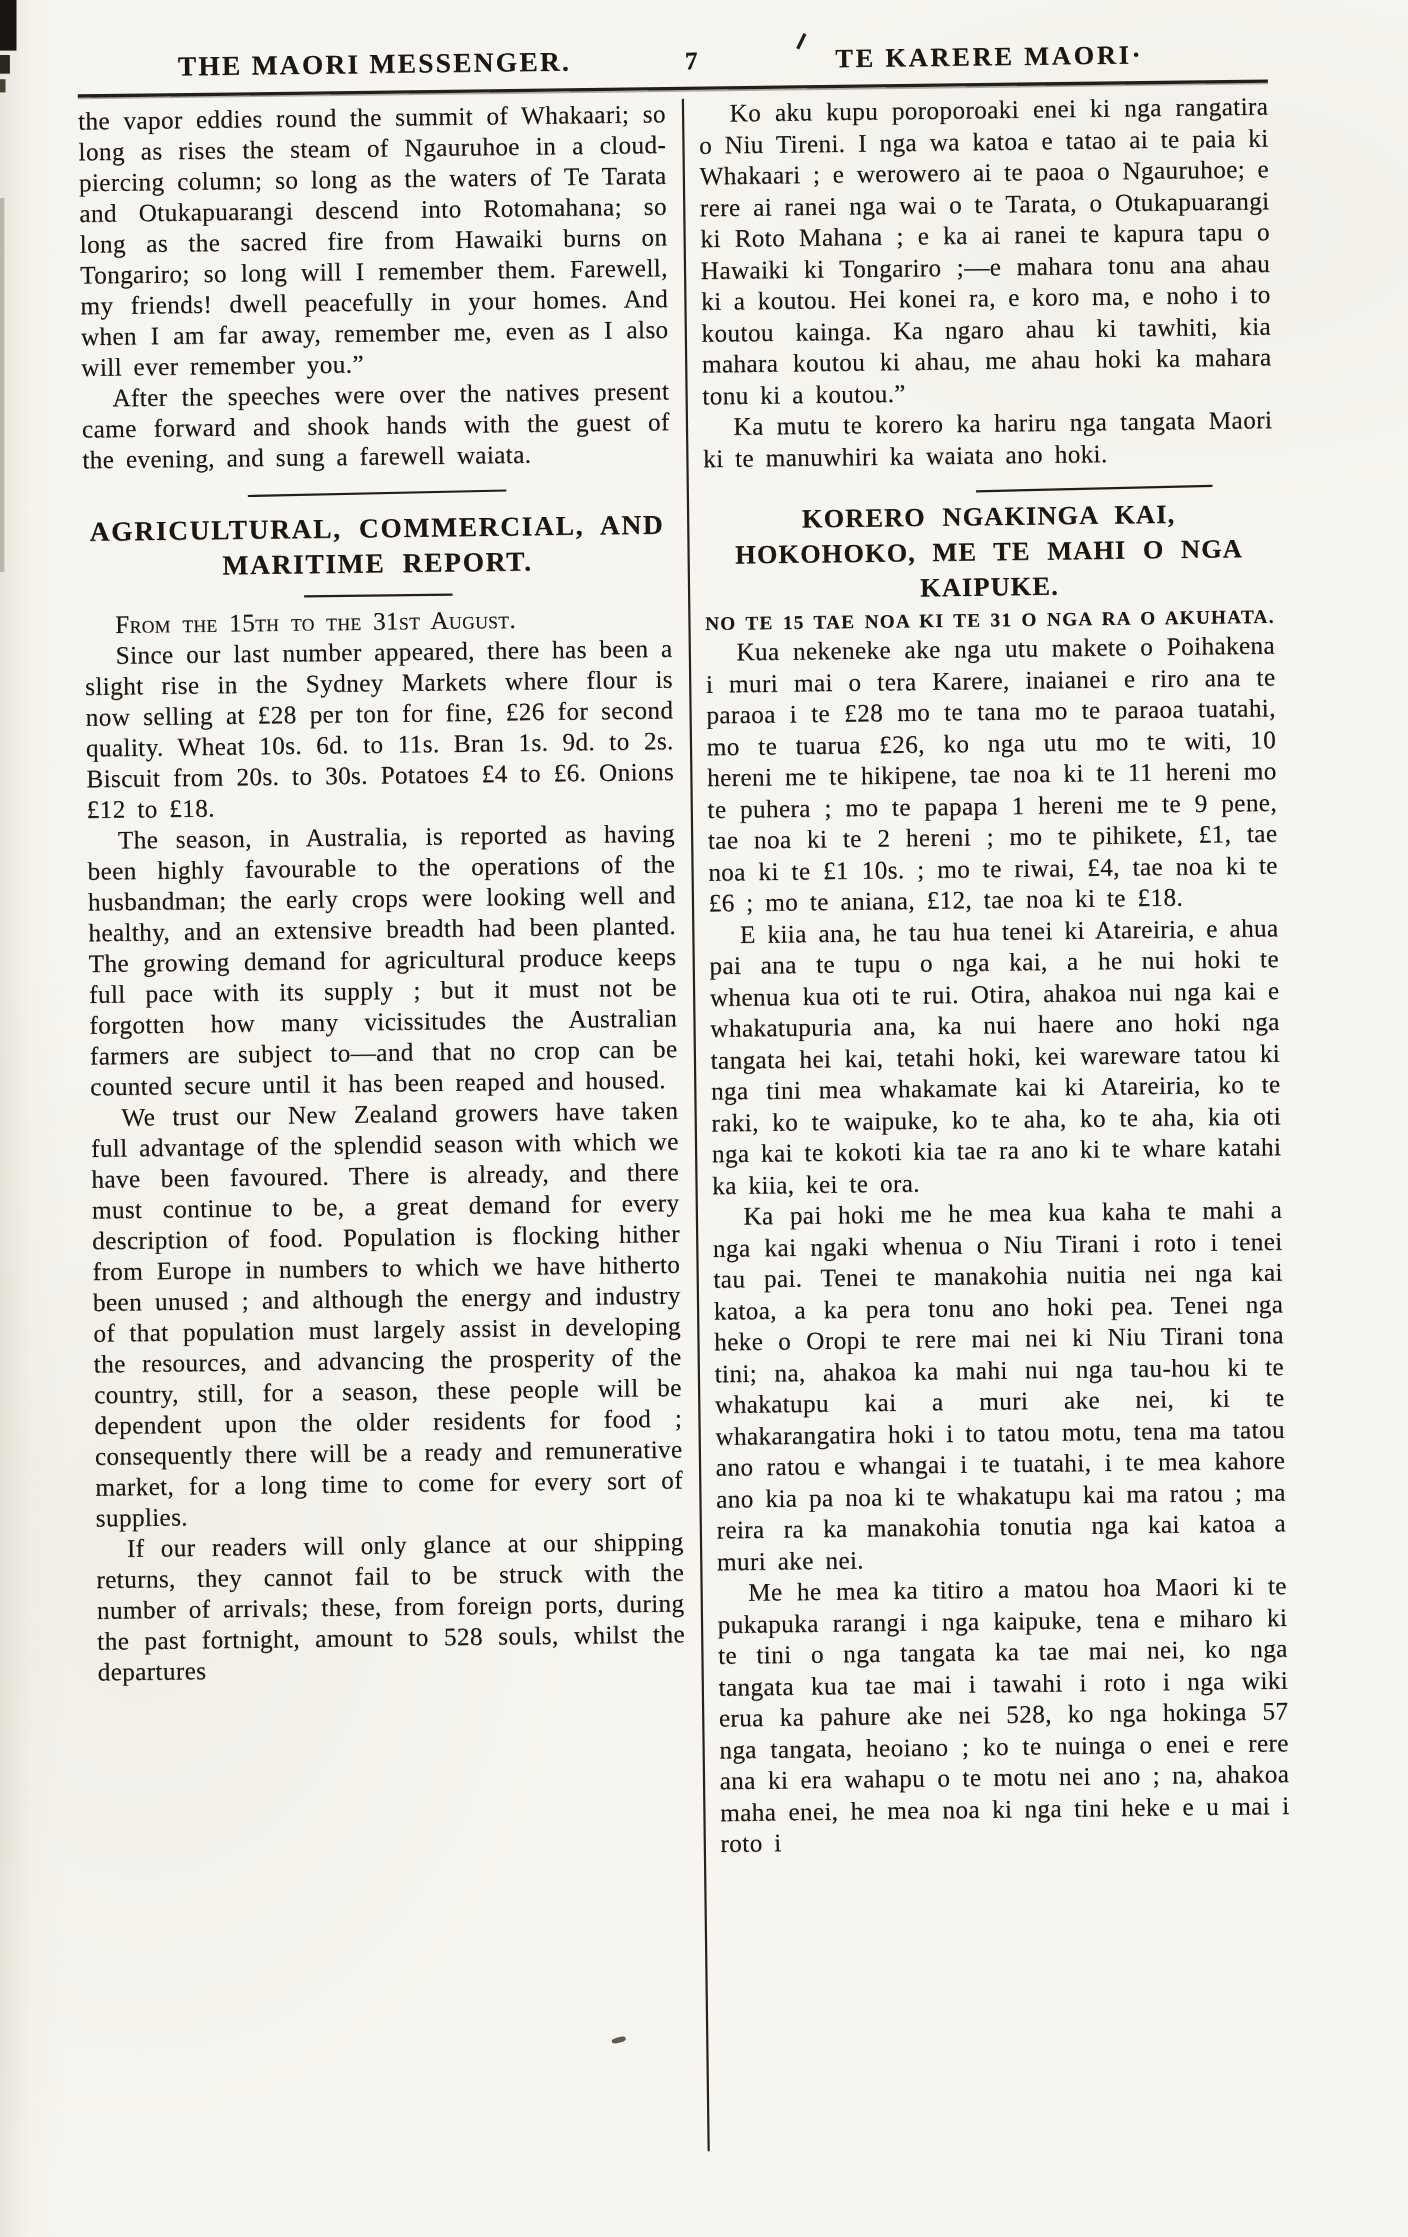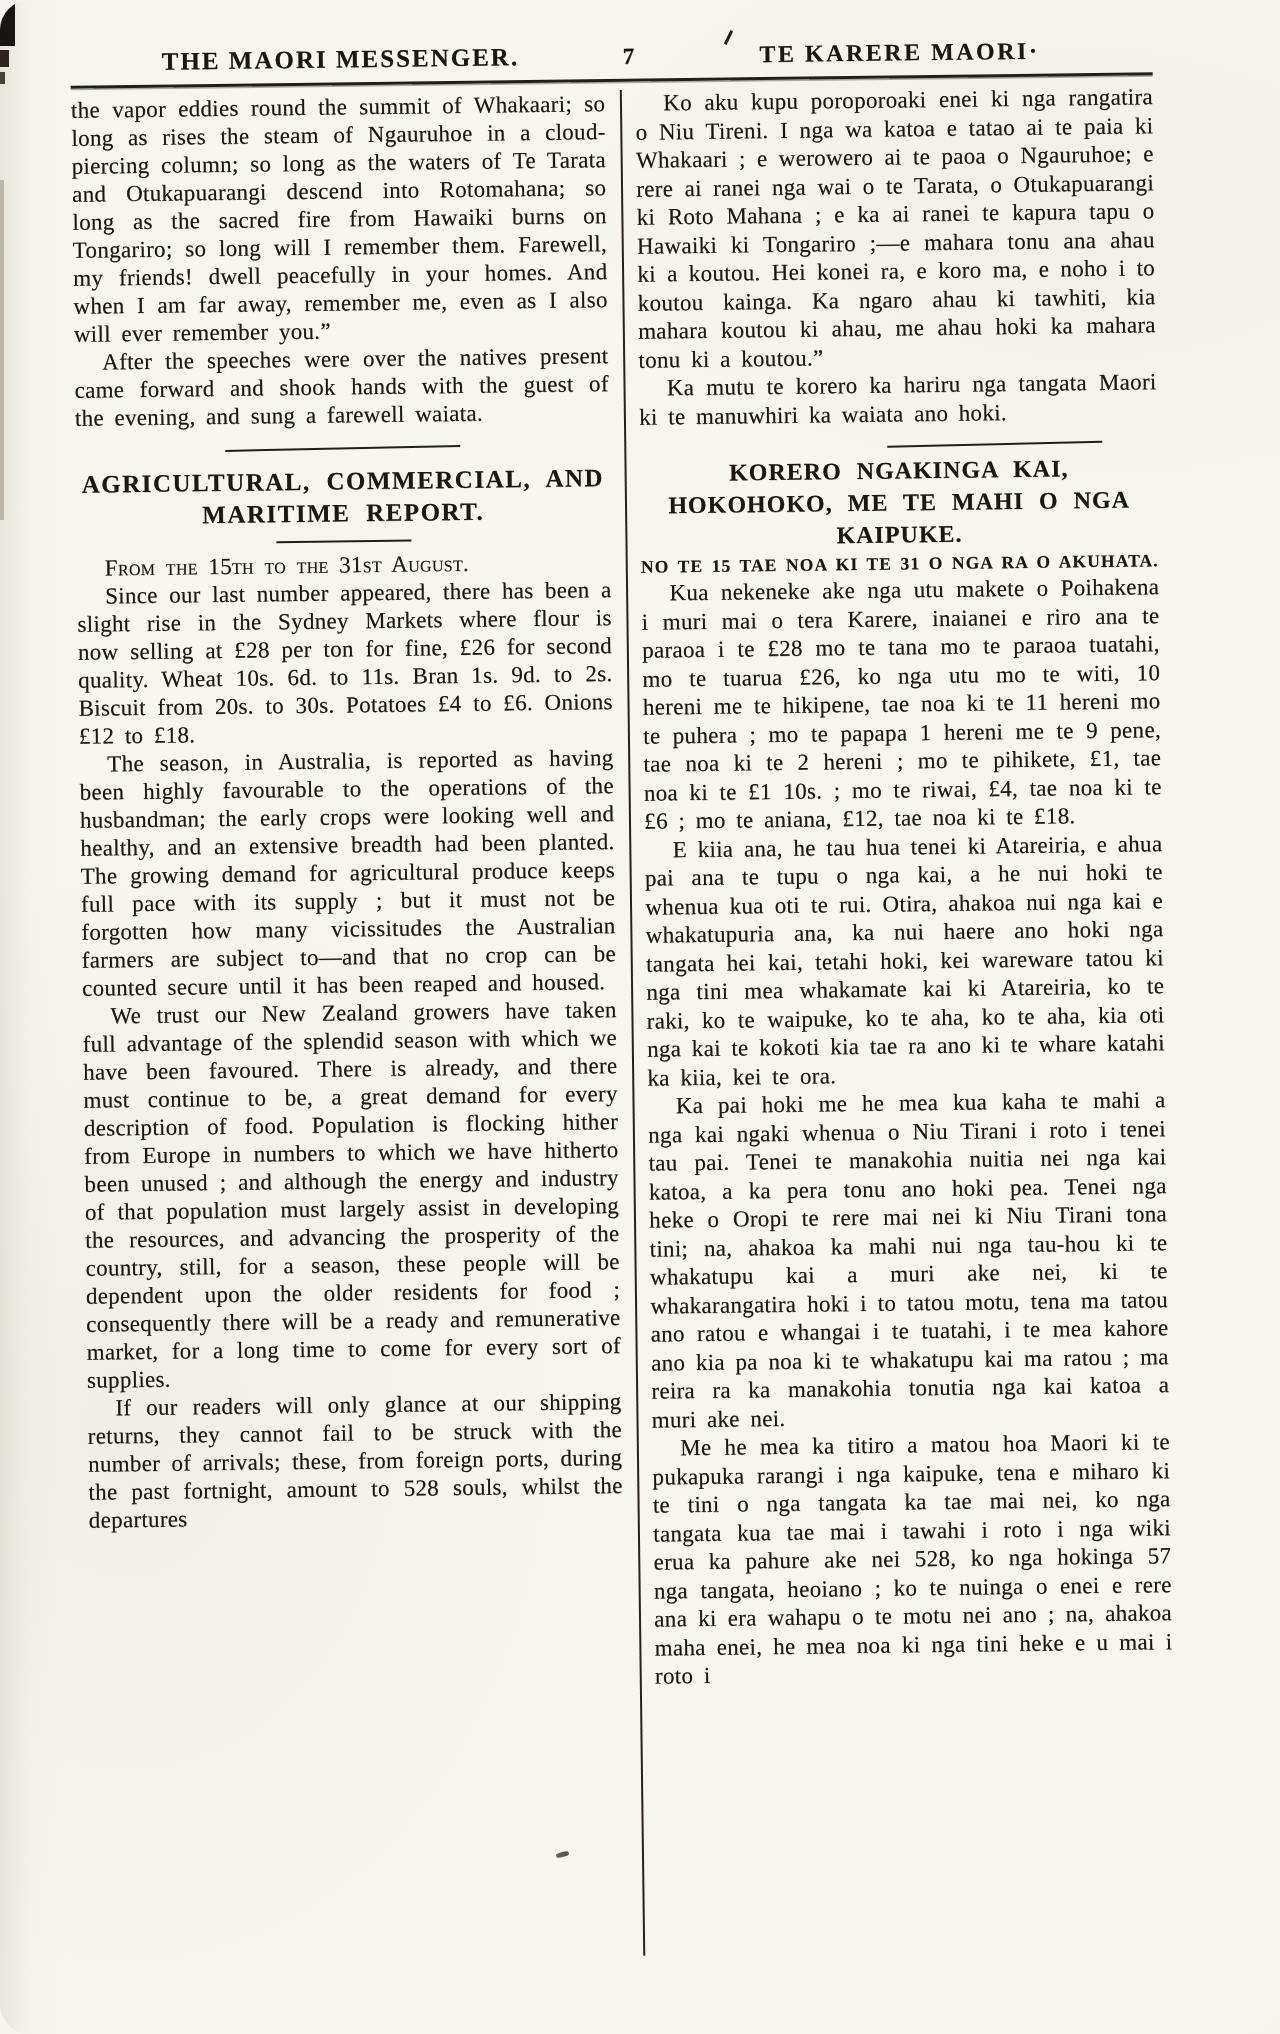--- a/index.html
+++ b/index.html
@@ -8,21 +8,20 @@
     background:#f6f4ee;
     font-family:"Liberation Serif","DejaVu Serif",serif;
   }
   .page{
     position:relative;width:1280px;height:2034px;overflow:hidden;
     background:
       radial-gradient(ellipse 900px 500px at 85% 10%, rgba(120,110,90,0.045), transparent 60%),
       radial-gradient(ellipse 700px 900px at 10% 70%, rgba(120,110,90,0.05), transparent 65%),
       linear-gradient(90deg,#e7e4db 0px,#f4f2eb 26px,#f7f5ef 60px);
     color:#1d1712;
-    border-radius:30px;
   }
   
   .artifact{position:absolute;}
   .a1{left:0;top:0;width:15px;height:46px;background:#181512;}
   .a2{left:0;top:50px;width:9px;height:17px;background:#2c261f;}
   .a3{left:0;top:72px;width:5px;height:12px;background:#4a4135;}
   .a4{left:0;top:180px;width:4px;height:340px;background:#6b5e4d;opacity:.35;}
   .a5{left:727px;top:30px;width:3px;height:15px;background:#241f1a;transform:rotate(26deg);}
   .a6{left:556px;top:1852px;width:13px;height:5px;background:#3a332b;opacity:.8;border-radius:40%;transform:rotate(-14deg);}
 

